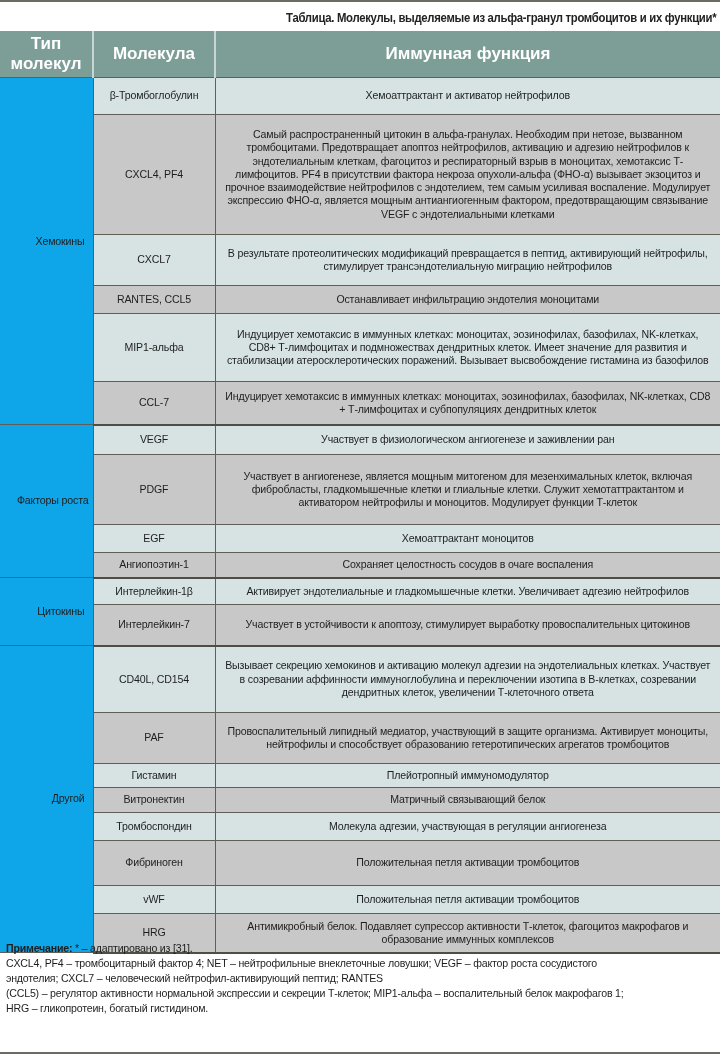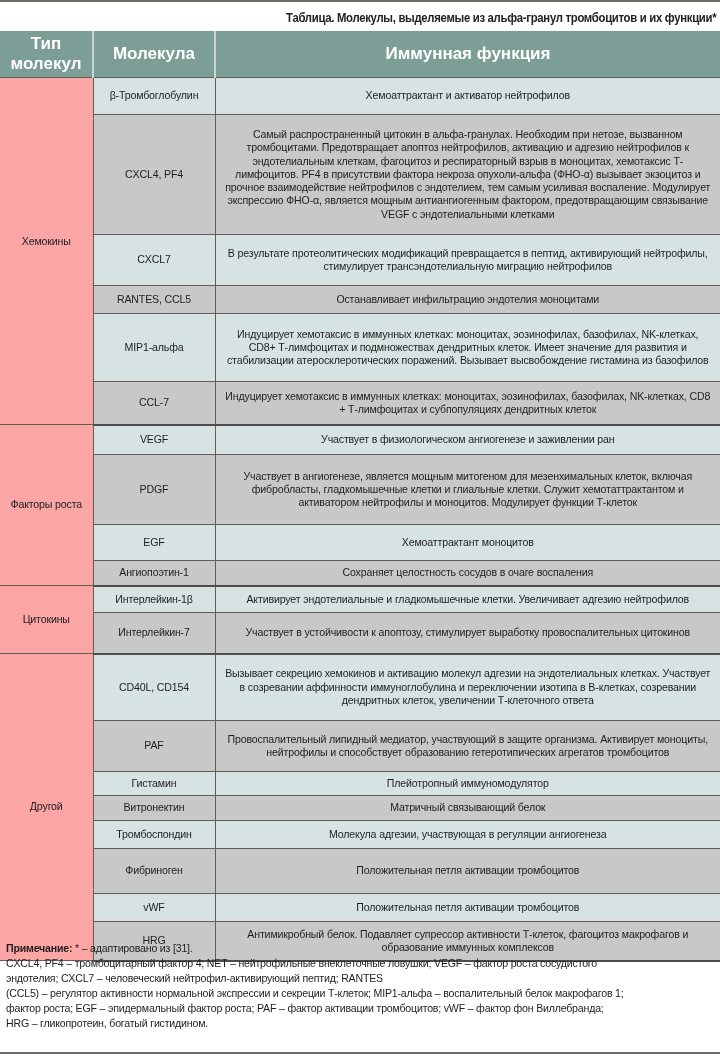--- a/index.html
+++ b/index.html
@@ -9,21 +9,21 @@
   .title { position: absolute; right: 4px; top: 10px; font-size: 13.2px; font-weight: bold;
            letter-spacing: -0.35px; color: #222; white-space: nowrap; transform: scaleX(0.86); transform-origin: right center; }
   table { position: absolute; left: 0; top: 31px; width: 720px; border-collapse: collapse; table-layout: fixed; }
   col.c1 { width: 93px; } col.c2 { width: 122px; } col.c3 { width: 505px; }
   th { background: #7c9e97; color: #ffffff; font-size: 17px; font-weight: bold; height: 46px;
        border-left: 2px solid #c8d5d2; border-right: 2px solid #c8d5d2; padding: 0; }
   th:first-child { border-left: none; }
   th:last-child { border-right: none; }
   td { font-size: 10.6px; line-height: 13.2px; text-align: center; vertical-align: middle; padding: 0 8px;
        border: 1.5px solid #5f5f58; letter-spacing: -0.15px; }
-  td.group { background: #fca5a5; border-left: none; }
+  td.group { background: #0ea5e9; border-left: none; text-align: right; }
   td.fn { border-right: none; }
   tr.light td.mol, tr.light td.fn { background: #d7e3e3; }
   tr.dark td.mol, tr.dark td.fn { background: #c8c8c8; }
   tr.group-end td { border-bottom: 2px solid #4e4e48; }
   .notes { position: absolute; left: 6px; top: 941px; width: 708px; font-size: 10.6px; line-height: 14.9px;
            color: #1e1e1e; letter-spacing: -0.2px; }
   .notes b { font-weight: bold; }
   .bottom-rule { position: absolute; left: 0; top: 1052px; width: 720px; height: 2px; background: #6b6b63; }
 </style>
 </head>
@@ -73,21 +73,21 @@
       </tr>
       <tr class="light" style="height: 30px;">
         <td class="group" rowspan="4" style="padding: 0px 4px;">Факторы роста</td>
         <td class="mol">VEGF</td>
         <td class="fn">Участвует в физиологическом ангиогенезе и заживлении ран</td>
       </tr>
       <tr class="dark" style="height: 70px;">
         <td class="mol">PDGF</td>
         <td class="fn">Участвует в ангиогенезе, является мощным митогеном для мезенхимальных клеток, включая фибробласты, гладкомышечные клетки и глиальные клетки. Служит хемотаттрактантом и активатором нейтрофилы и моноцитов. Модулирует функции Т-клеток</td>
       </tr>
-      <tr class="light" style="height: 36px;">
+      <tr class="light" style="height: 28px;">
         <td class="mol">EGF</td>
         <td class="fn">Хемоаттрактант моноцитов</td>
       </tr>
       <tr class="dark group-end" style="height: 25px;">
         <td class="mol">Ангиопоэтин-1</td>
         <td class="fn">Сохраняет целостность сосудов в очаге воспаления</td>
       </tr>
       <tr class="light" style="height: 27px;">
         <td class="group" rowspan="2">Цитокины</td>
         <td class="mol">Интерлейкин-1β</td>
@@ -131,16 +131,15 @@
         <td class="fn">Антимикробный белок. Подавляет супрессор активности Т-клеток, фагоцитоз макрофагов и образование иммунных комплексов</td>
       </tr>
     </tbody>
 </table>
 
 <div class="notes">
   <div><b>Примечание:</b><span> * – адаптировано из [31].</span></div>
   <div>CXCL4, PF4 – тромбоцитарный фактор 4; NET – нейтрофильные внеклеточные ловушки; VEGF – фактор роста сосудистого</div>
   <div>эндотелия; CXCL7 – человеческий нейтрофил-активирующий пептид; RANTES</div>
   <div>(CCL5) – регулятор активности нормальной экспрессии и секреции Т-клеток; MIP1-альфа – воспалительный белок макрофагов 1;</div>
-  <div>фактор роста; EGF – эпидермальный фактор роста; PAF – фактор активации тромбоцитов; vWF – фактор фон Виллебранда;</div>
   <div>HRG – гликопротеин, богатый гистидином.</div>
 </div>
 <div class="bottom-rule"></div>
 
 </body></html>

